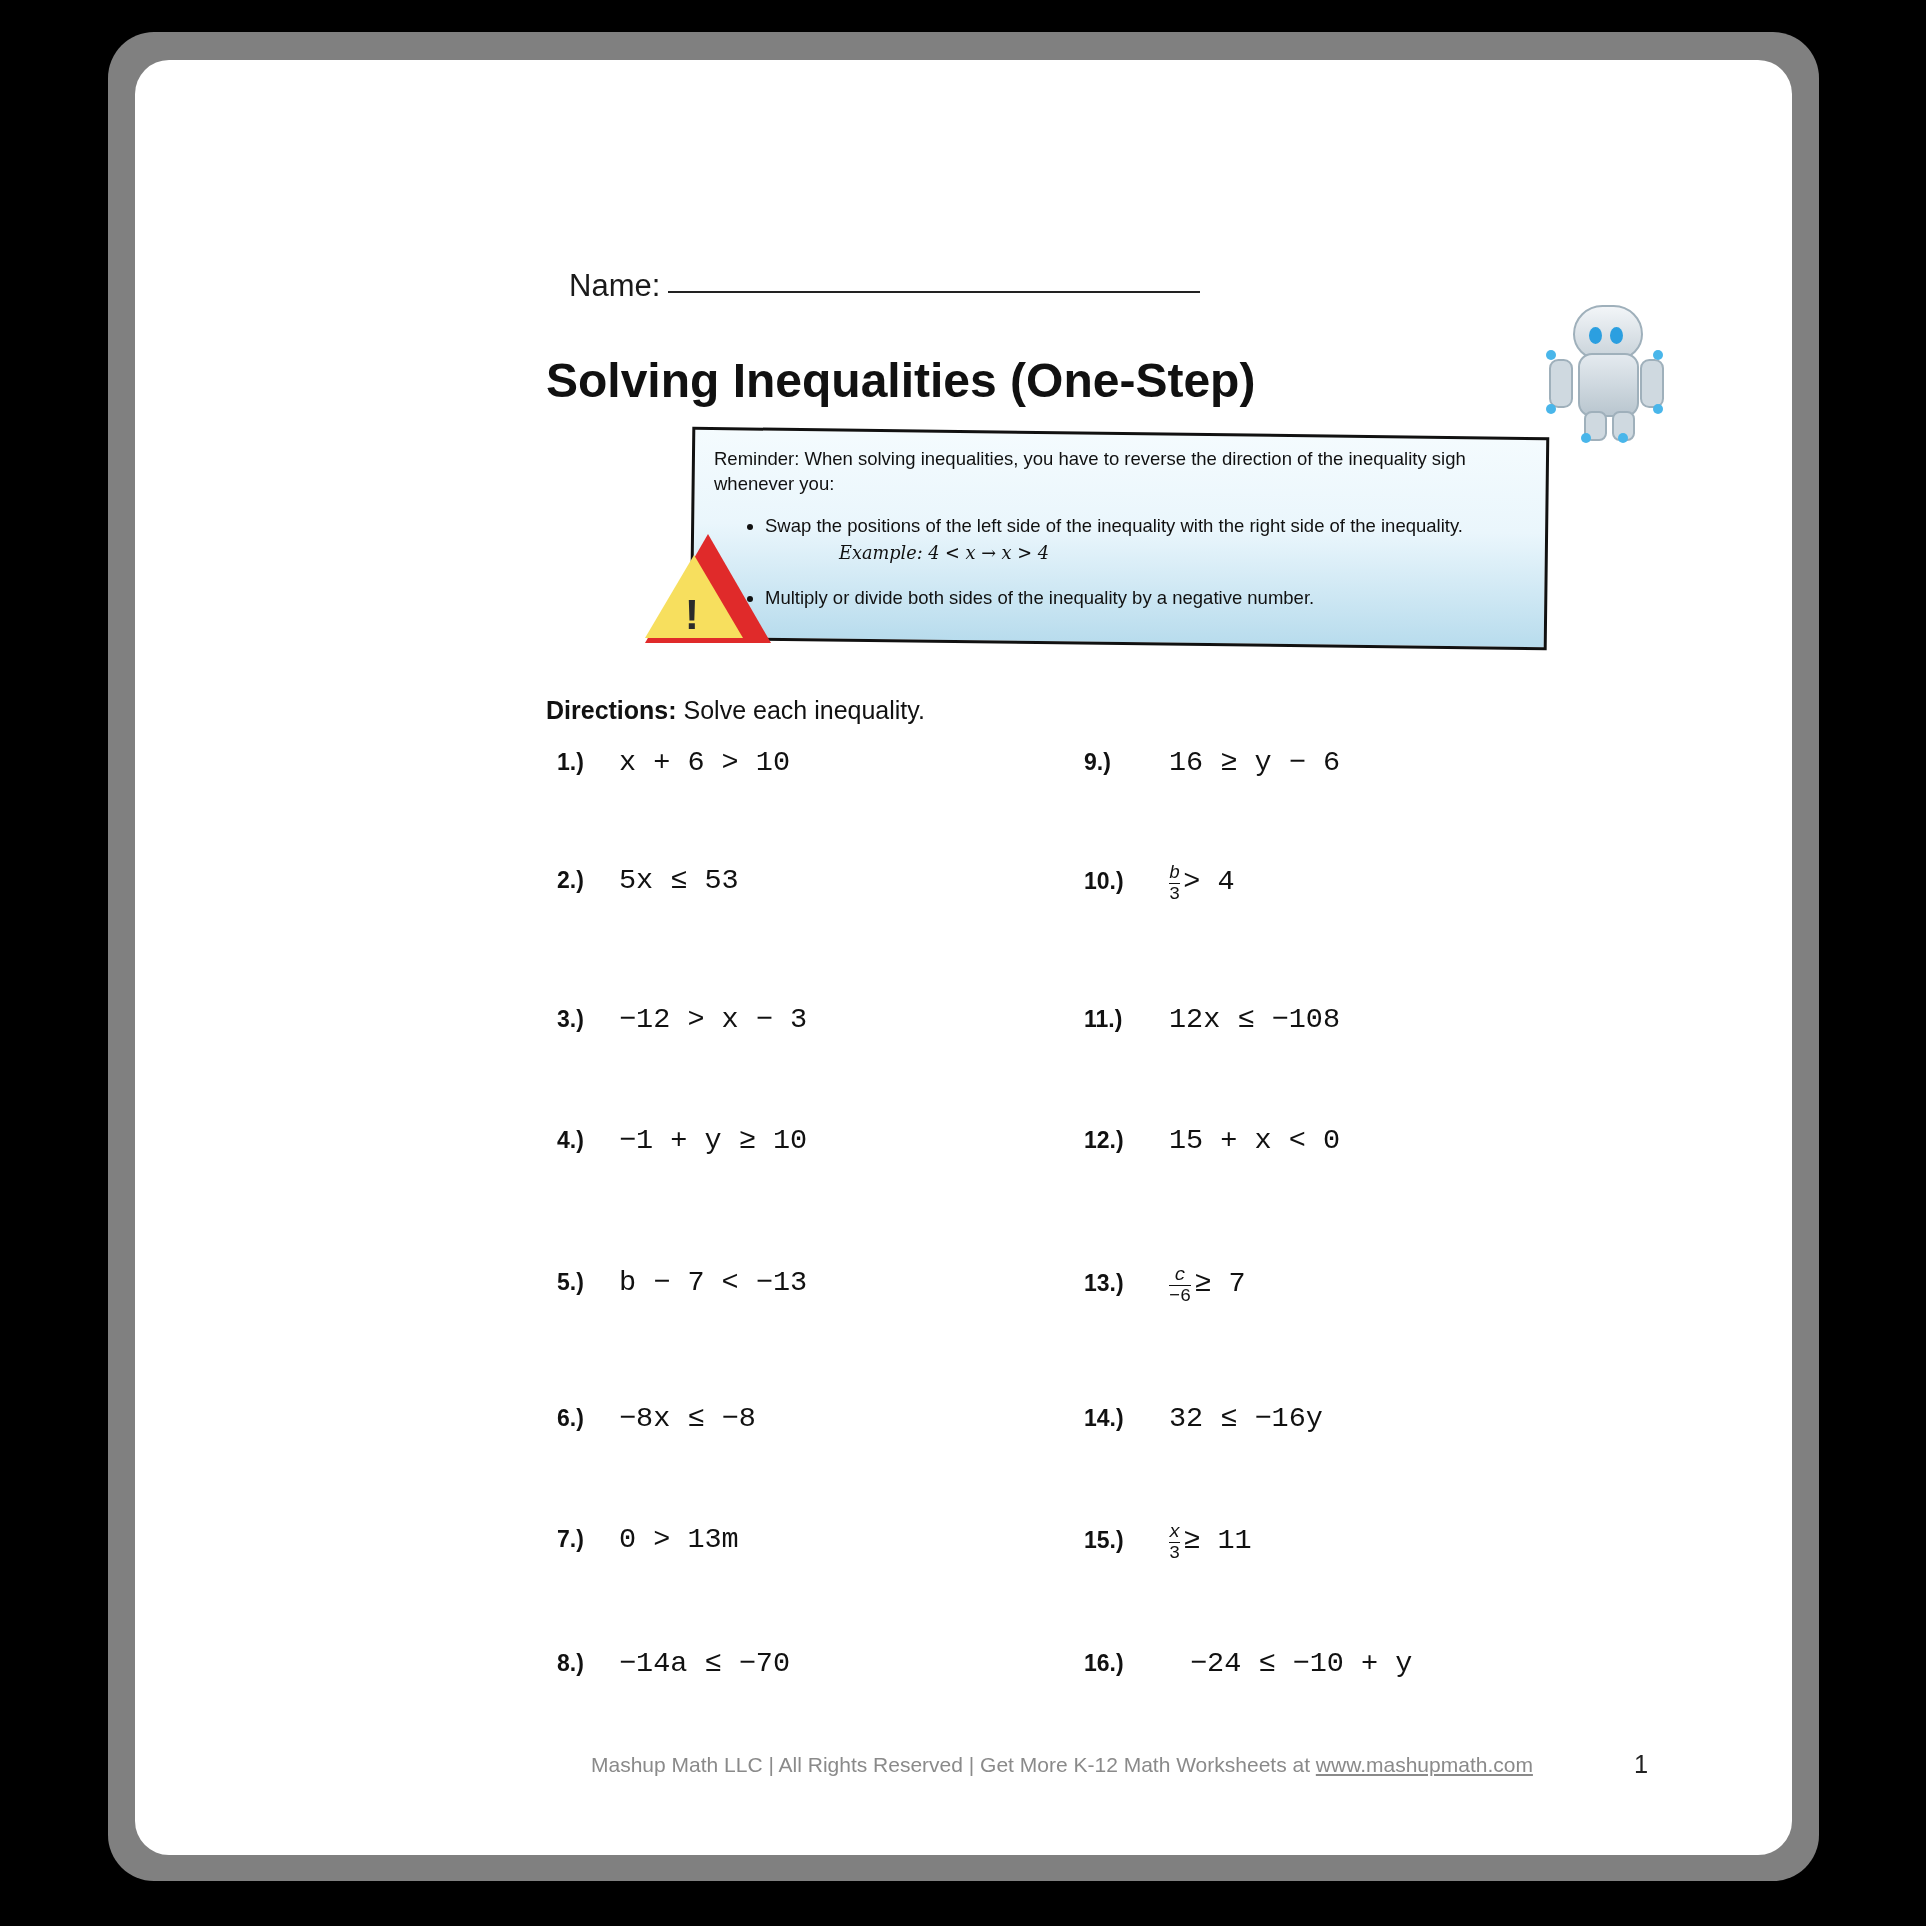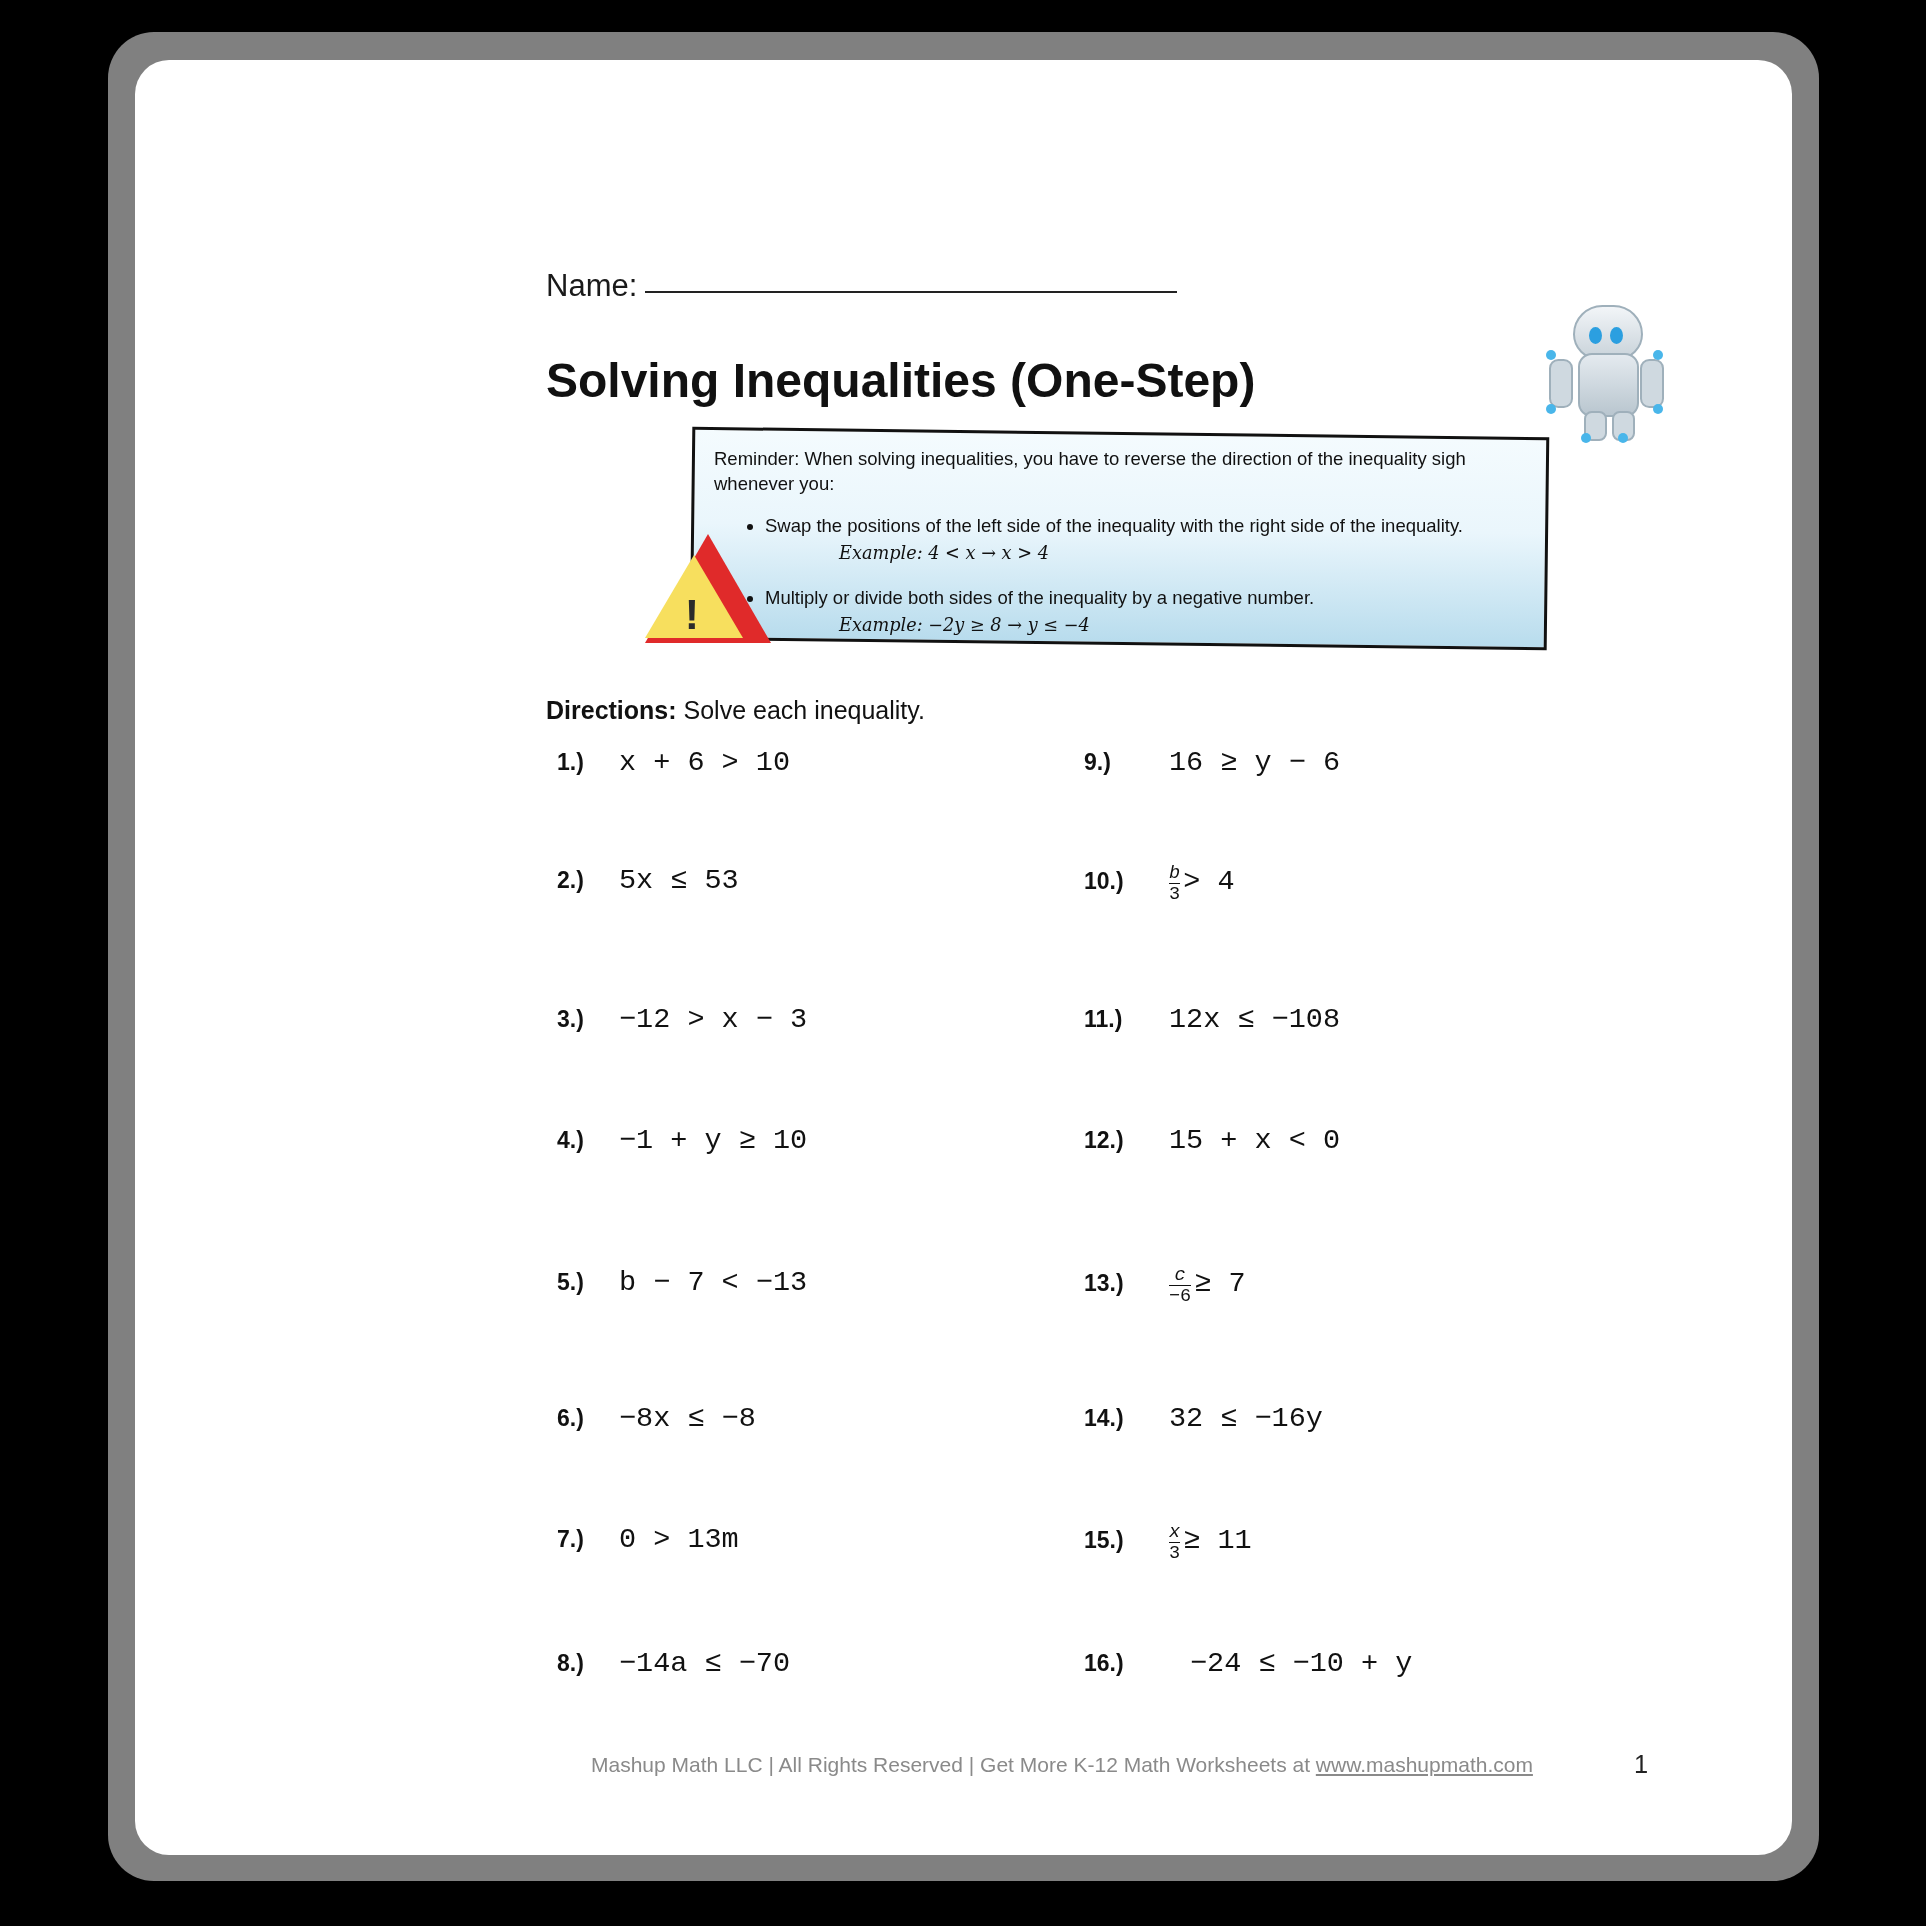--- a/index.html
+++ b/index.html
@@ -29,21 +29,21 @@
     width: 1657px;
     height: 1795px;
     background: #ffffff;
     border-radius: 34px;
     overflow: hidden;
   }
 
   
   .name-line {
     position: absolute;
-    left: 411px;
+    left: 434px;
     top: 208px;
     font-size: 31px;
     color: #1a1a1a;
     white-space: nowrap;
   }
   .name-rule {
     display: inline-block;
     width: 532px;
     border-bottom: 2.3px solid #222;
     margin-left: 7.7px;
@@ -299,21 +299,20 @@
       <div class="lead">
         <b>Reminder:</b><span> When solving inequalities, you have to reverse the direction of the inequality sigh whenever you:</span>
       </div>
       <ul class="bullets">
         <li>
           <span>Swap the positions of the left side of the inequality with the right side of the inequality.</span>
           <span class="example">Example: 4 &lt; x → x &gt; 4</span>
         </li>
         <li>
           <span>Multiply or divide both sides of the inequality by a </span><b>negative</b><span> number.</span>
-          <span class="example">Example: −2y ≥ 8 → y ≤ −4</span>
         </li>
       </ul>
     </div>
     <div class="warn"></div>
     <div class="warn-inner"></div>
     <div class="warn-bang">!</div>
   </div>
 
   <div class="directions">
     <b>Directions:</b><span> Solve each inequality.</span>

